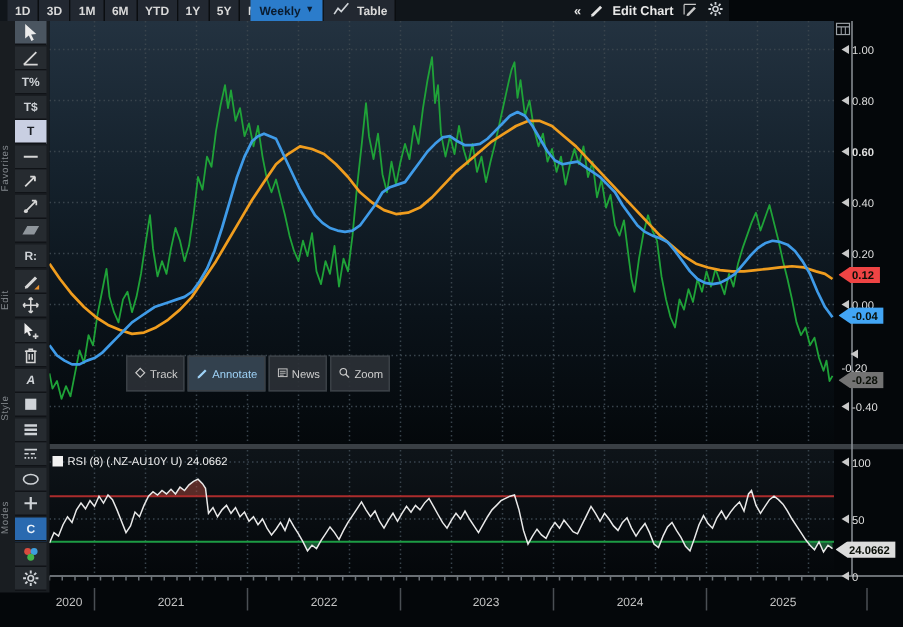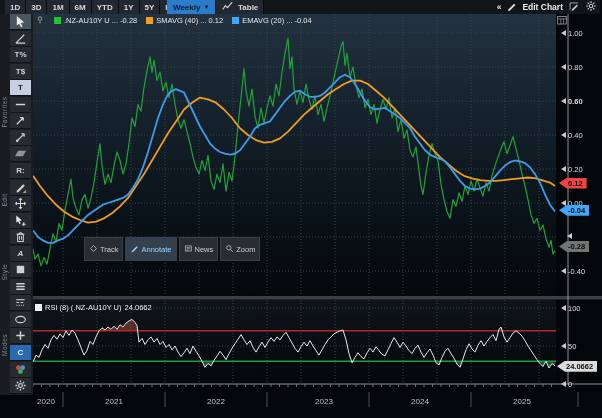--- a/index.html
+++ b/index.html
@@ -1,19 +1,19 @@
 <!DOCTYPE html>
 <html><head>
 <meta charset="utf-8">
 <style>
   html,body{margin:0;padding:0;background:#000;}
   .stage{position:relative;width:602px;height:418px;background:#04070a;overflow:hidden;
          font-family:"Liberation Sans",sans-serif;-webkit-font-smoothing:antialiased;}
   
-  .topbar{position:absolute;left:0;top:0;width:600px;height:14px;background:#10151a;z-index:6;}
+  .topbar{position:absolute;left:0;top:0;width:486px;height:14px;background:#10151a;z-index:6;}
   .range-group{position:absolute;left:5px;top:0;height:14px;display:flex;}
   .tb-btn{height:14px;display:flex;align-items:center;padding:0 5px;background:#222831;
           border-right:1px solid #0a0d10;color:#d9d9d9;font-size:8px;font-weight:bold;cursor:default;}
   .period-btn{position:absolute;left:167px;top:0;height:14px;display:flex;align-items:center;gap:3px;
           padding:0 6px;background:#2b7ccb;color:#0a1c30;font-size:8px;font-weight:bold;}
   .icon-btn{position:absolute;top:0;height:14px;display:flex;align-items:center;justify-content:center;}
   .table-btn{position:absolute;left:233px;top:0;}
   .add-data{position:absolute;left:303px;top:1px;width:200px;height:12px;background:#e9a73c;
             border:none;color:#7a5208;font-size:8px;font-family:"Liberation Sans",sans-serif;
             padding:0 0 0 3px;outline:none;}
@@ -237,38 +237,20 @@
           </svg></span>
       <span><svg width="12" height="12" viewBox="0 0 14 14">
             <circle cx="7" cy="7" r="2" fill="none" stroke="#cfd3d7" stroke-width="1.2"></circle>
             <path d="M7 1.5V3.6 M7 10.4V12.5 M1.5 7H3.6 M10.4 7H12.5 M3.1 3.1L4.6 4.6 M9.4 9.4L10.9 10.9 M10.9 3.1L9.4 4.6 M4.6 9.4L3.1 10.9" stroke="#cfd3d7" stroke-width="1.4"></path>
           </svg></span>
     </div>
   </div>
 
   <div class="caret-mini">▾</div>
 
-  <div class="legend" id="legend">
-      <div class=""><svg width="10" height="12" viewBox="0 0 14 14">
-          <circle cx="7" cy="5" r="2.6" fill="none" stroke="#93a393" stroke-width="1.3"></circle>
-          <path d="M7 7.6 V12" stroke="#93a393" stroke-width="1.3"></path>
-        </svg></div>
-      <div class="legend-item">
-        <div class="swatch" style="background: rgb(33, 197, 46);"></div>
-        <div class="">.NZ-AU10Y U ... -0.28</div>
-      </div>
-      <div class="legend-item">
-        <div class="swatch" style="background: rgb(240, 162, 28);"></div>
-        <div class="">SMAVG (40) ... 0.12</div>
-      </div>
-      <div class="legend-item">
-        <div class="swatch" style="background: rgb(66, 165, 245);"></div>
-        <div class="">EMAVG (20) ... -0.04</div>
-      </div>
-    </div>
 
   <div class="sidebar">
     <div id="sidebar-groups">
         <div class="vlabel" style="top: 98px;">Favorites</div>
         <div class="vlabel" style="top: 186px;">Edit</div>
         <div class="vlabel" style="top: 258px;">Style</div>
         <div class="vlabel" style="top: 331px;">Modes</div>
       </div>
     <div id="sidebar-tools">
         <div class="tool-btn selected" style="top: 0px;">
@@ -459,21 +441,21 @@
       <div class="ytick" style="top: 341.5px;">
         <div class="arr"></div>
         <div class="txt">50</div>
       </div>
       <div class="ytick" style="top: 379.5px;">
         <div class="arr"></div>
         <div class="txt">0</div>
       </div>
       <div class="badge" style="background: #ef4444; top: 177.6px;">0.12</div>
       <div class="badge" style="background: rgb(66, 165, 245); top: 204.8px;">-0.04</div>
-      <div class="badge" style="background: #737373; top: 241px;">-0.28</div>
+      <div class="badge" style="background: #737373; top: 248px;">-0.28</div>
       <div class="badge" style="background: rgb(220, 220, 220); top: 360.76px; left: 557px;">24.0662</div>
       <div class="year-label" style="left: 46px;">2020</div>
       <div class="year-label" style="left: 114px;">2021</div>
       <div class="year-label" style="left: 216px;">2022</div>
       <div class="year-label" style="left: 324px;">2023</div>
       <div class="year-label" style="left: 420px;">2024</div>
       <div class="year-label" style="left: 522px;">2025</div>
     </div>
 </div>
 

